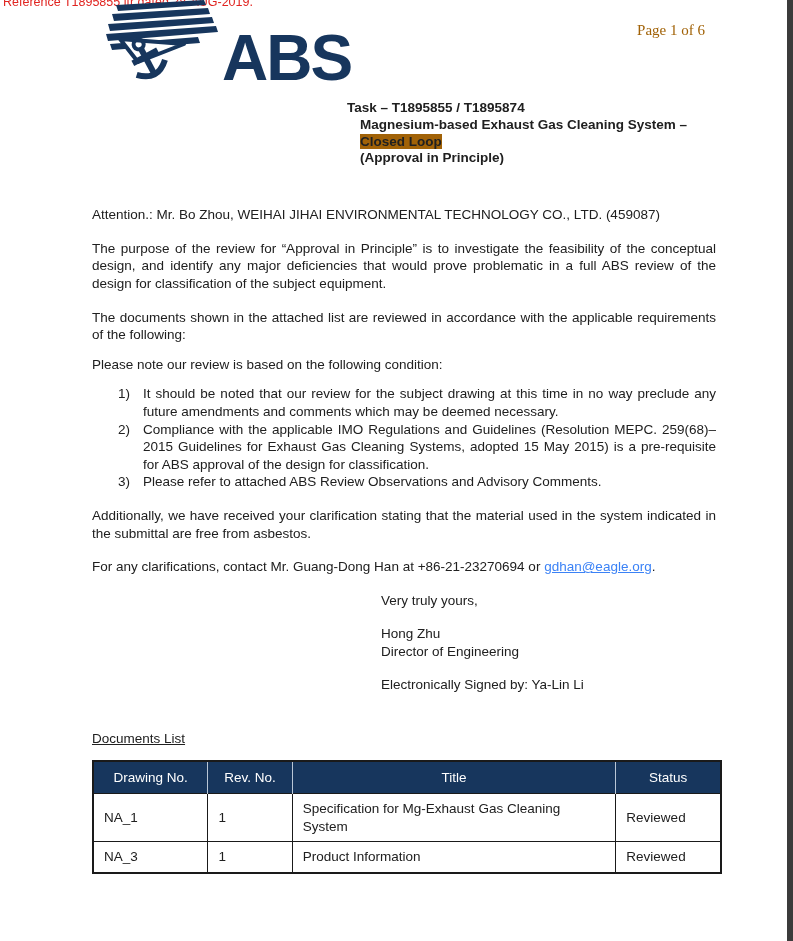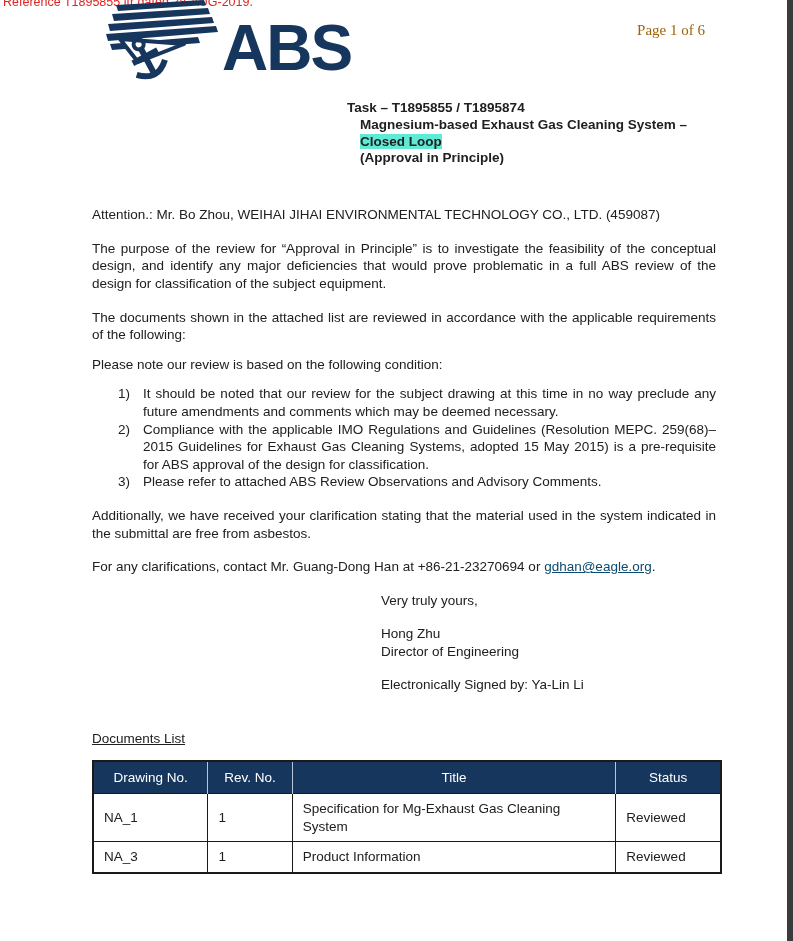--- a/index.html
+++ b/index.html
@@ -9,45 +9,45 @@
   }
   
   .ref-note {
     position:absolute; top:-5px; left:3px; font-size:12.5px; color:#e02420;
     white-space:nowrap; z-index:1;
   }
   
   .logo { position:absolute; top:0px; left:86px; display:flex; align-items:flex-start; z-index:2; }
   .logo-text {
     font-size:64px; font-weight:bold; color:#17365d; line-height:1;
-    letter-spacing:-2px; margin-left:-14px; margin-top:16px;
+    letter-spacing:-2px; margin-left:-14px; margin-top:26px;
   }
   .page-num {
     position:absolute; top:22px; right:88px; font-family:"Liberation Serif", serif;
     font-size:15px; color:#a16207;
   }
   
   .content {
     position:absolute; top:8px; left:0; width:793px; height:941px; box-sizing:border-box;
     padding:92px 77px 0 92px; font-size:13.5px; line-height:17.6px;
   }
   .task-block { margin-left:255px; font-weight:bold; line-height:16.8px; }
   .task-block .indent { padding-left:13px; }
-  .hl { background:#5eead4; }
+  .hl { background:#a16207; }
   .attention { margin-top:39px; }
   .para { margin:16px 0 0 0; }
   .justify { text-align:justify; }
   ul.bullets { margin:12px 0 0 0; padding:0 0 0 51px; list-style:none; }
   ul.bullets li { position:relative; padding-left:25px; margin-bottom:4.5px; }
   ul.bullets li::before { content:"•"; position:absolute; left:0; top:-1px; font-size:15px; }
   .condition-intro { margin-top:12px; }
   ol.conditions { margin:12px 0 0 0; padding:0 0 0 26px; list-style:none; counter-reset:c; }
   ol.conditions li { counter-increment:c; position:relative; padding-left:25px; text-align:justify; }
   ol.conditions li::before { content:counter(c) ")"; position:absolute; left:0; }
-  a.email { color:#0c4a6e; text-decoration:underline; cursor:pointer; }
+  a.email { color:#3b82f6; text-decoration:underline; cursor:pointer; }
   .sig { margin-left:289px; }
   .docs-heading { margin-top:36px; text-decoration:underline; }
   table.docs {
     border-collapse:collapse; margin-top:12px; width:630px;
     border:2px solid #1a1a1a; font-size:13.5px;
   }
   table.docs th {
     background:#17365d; color:#ffffff; font-weight:normal; text-align:center;
     padding:7px 10px; border-right:1px solid #b9c6d6;
   }

